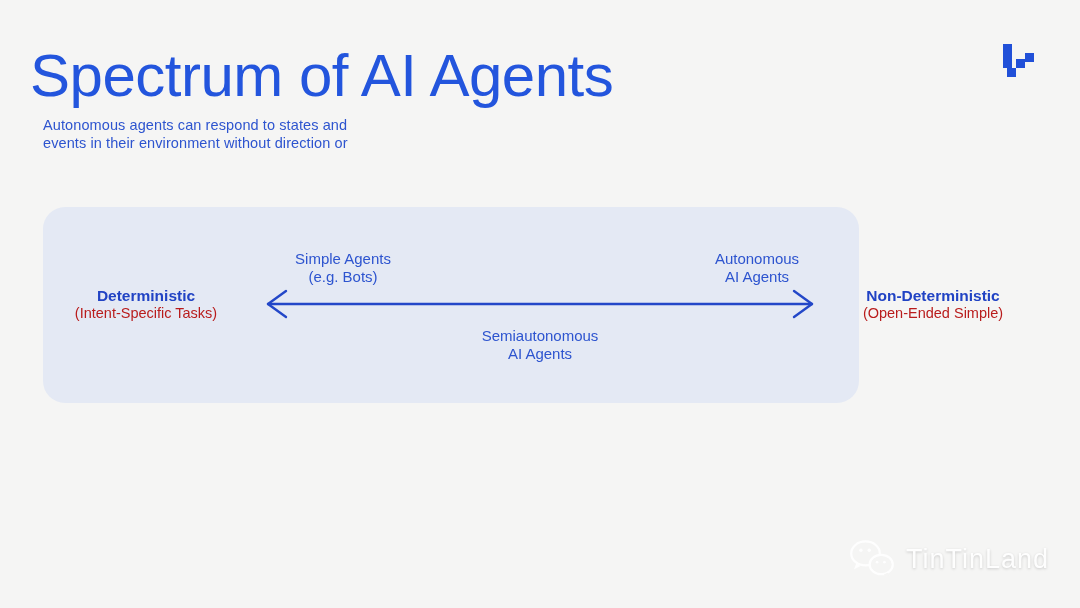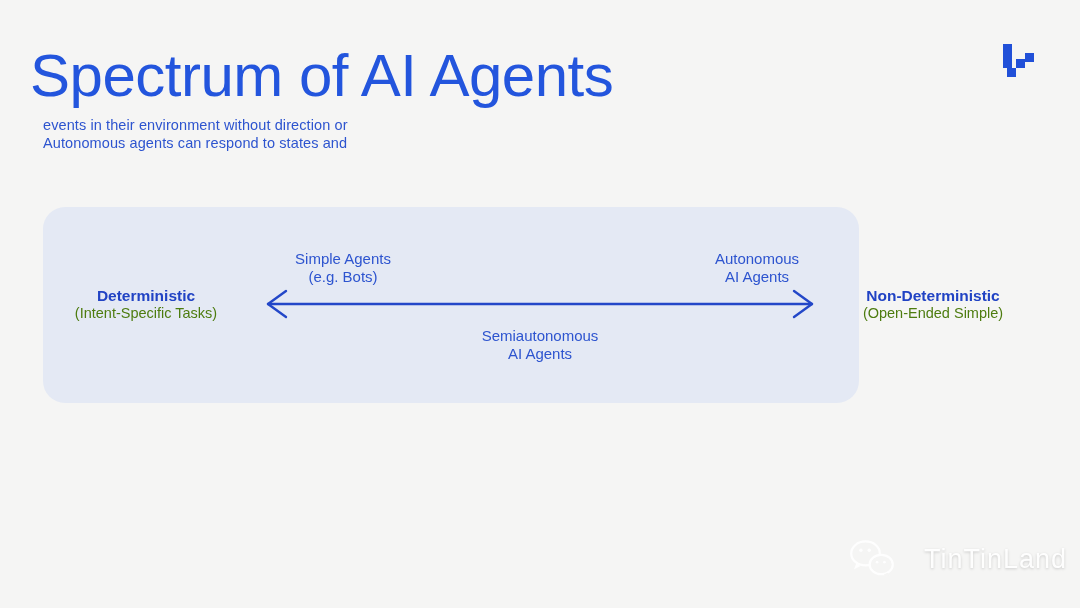--- a/index.html
+++ b/index.html
@@ -51,52 +51,52 @@
     text-align: center;
     transform: translateX(-50%);
     color: #2d54cf;
     font-size: 15px;
     font-weight: 500;
     line-height: 17.5px;
     white-space: nowrap;
   }
   .endpoint-label { line-height: 16.5px; }
   .endpoint-title { font-size: 15.5px; font-weight: 700; color: #2143c4; }
-  .endpoint-sub { font-size: 14.5px; font-weight: 500; color: #4d7c0f; }
+  .endpoint-sub { font-size: 14.5px; font-weight: 500; color: #b91c1c; }
 
   .spectrum-arrow {
     position: absolute;
     left: 222px; top: 82px;
     width: 550px; height: 30px;
   }
 
   
   .watermark {
     position: absolute;
     left: 848px; top: 538px;
     display: flex;
     align-items: center;
-    gap: 28px;
+    gap: 10px;
   }
   .wechat-icon { width: 48px; height: 42px; opacity: 0.92; }
   .watermark-text {
     color: rgba(255,255,255,0.95);
     font-size: 27px;
     font-weight: 500;
     letter-spacing: 1px;
     text-shadow: 0 1px 3px rgba(0,0,0,0.18);
   }
 </style>
 </head>
 <body>
 
 <h1 class="slide-title">Spectrum of AI Agents</h1>
 <div class="slide-subtitle">
+  <div>Autonomous agents can respond to states and</div>
   <div>events in their environment without direction or</div>
-  <div>Autonomous agents can respond to states and</div>
 </div>
 
 <svg class="brand-logo" viewBox="0 0 32 34" aria-hidden="true">
   <g fill="#2150d8">
     <rect x="0" y="0" width="9" height="24"></rect>
     <rect x="4" y="24" width="9" height="9"></rect>
     <rect x="13" y="15" width="9" height="9"></rect>
     <rect x="22" y="9" width="9" height="9"></rect>
   </g>
 </svg>

